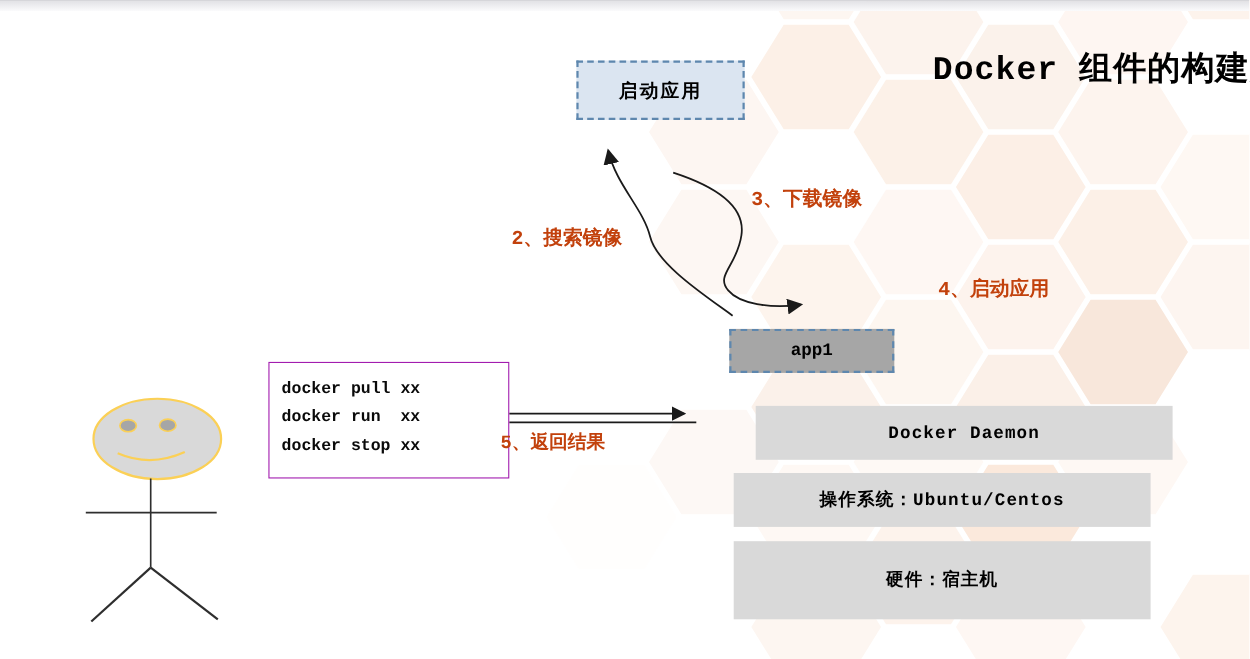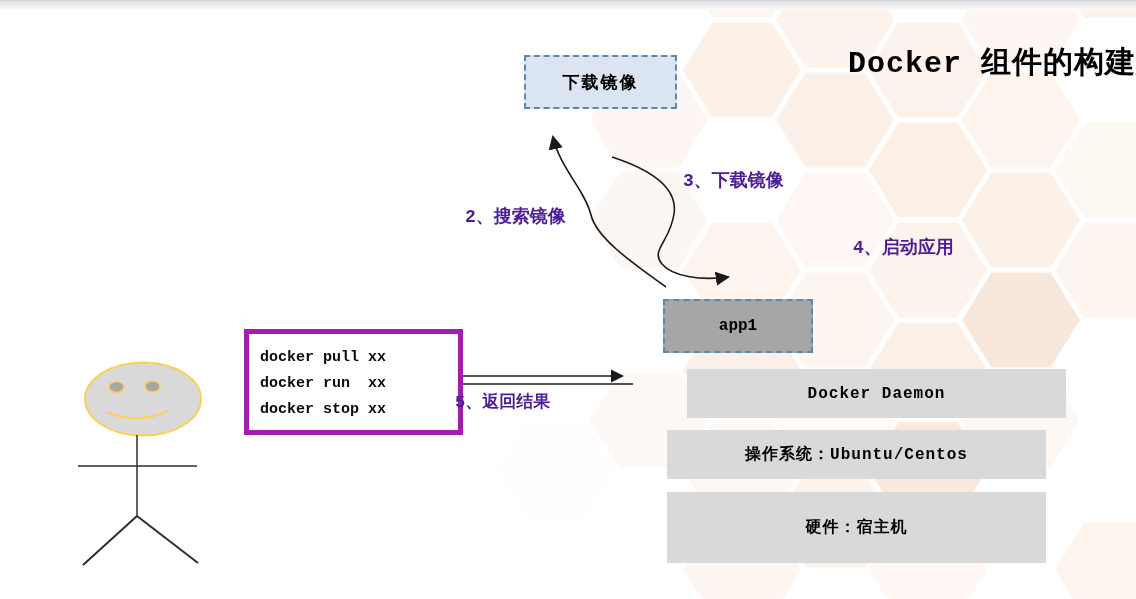--- a/index.html
+++ b/index.html
@@ -9,34 +9,34 @@
   }
   #hexbg{position:absolute;left:0;top:0;z-index:0;}
   .topbar{position:absolute;left:0;top:0;width:100%;height:10px;z-index:4;
     background:linear-gradient(#e2e2e6,#fbfbfc);border-top:1px solid #d6d6da;box-sizing:border-box;}
   .title{position:absolute;left:848px;top:42px;font-size:30px;font-weight:bold;
     letter-spacing:1px;white-space:nowrap;z-index:2;}
   .box{position:absolute;display:flex;align-items:center;justify-content:center;
     font-weight:bold;box-sizing:border-box;z-index:2;}
   .dashed{border:2px dashed #5e87ae;}
   #repo{left:524px;top:55px;width:153px;height:54px;background:#dbe5f1;font-size:17px;letter-spacing:2px;}
-  #app1{left:663px;top:299px;width:150px;height:54px;background:#a6a6a6;font-size:16px;}
+  #app1{left:663px;top:299px;width:150px;height:40px;background:#a6a6a6;font-size:16px;}
   #app2{left:895px;top:299px;width:148px;height:54px;background:#a6a6a6;font-size:16px;}
   .layer{left:667px;width:379px;background:#d9d9d9;font-size:16px;letter-spacing:1px;}
   #daemon{top:369px;height:49px;margin-left:20px;}
   #os{top:430px;height:49px;}
   #hw{top:492px;height:71px;}
   #cmdbox{position:absolute;left:244px;top:329px;width:219px;height:106px;background:#fff;
-    border:5px solid #a21caf;box-sizing:border-box;padding:11px 0 0 11px;z-index:2;}
+    border:1px solid #a21caf;box-sizing:border-box;padding:11px 0 0 11px;z-index:2;}
   .cmdline{display:block;font-size:15px;font-weight:bold;line-height:26px;white-space:pre;color:#0a0a0a;}
-  .step{position:absolute;font-weight:bold;white-space:nowrap;color:#4c1d95;z-index:2;}
+  .step{position:absolute;font-weight:bold;white-space:nowrap;color:#c2410c;z-index:2;}
   #step1{left:449px;top:348px;font-size:17px;}
   #step2{left:465px;top:204px;font-size:18px;}
   #step3{left:683px;top:168px;font-size:18px;}
-  #step4{left:853px;top:235px;font-size:18px;}
+  #step4{left:853px;top:250px;font-size:18px;}
   #step5{left:455px;top:390px;font-size:17px;text-align:center;}
   #art{position:absolute;left:0;top:0;z-index:1;}
 </style>
 </head>
 <body>
 
 <div class="stage">
 
   <svg id="hexbg" width="1136" height="599">
       <polygon points="495.9,470.0 525.9,421.5 586.1,421.5 616.1,470.0 586.1,518.5 525.9,518.5" fill="#fdf3ec" fill-opacity="0.11" stroke="#ffffff" stroke-width="2"></polygon>
@@ -109,21 +109,21 @@
       <ellipse cx="116.5" cy="387" rx="7.5" ry="5.5" fill="#a6a6a6" stroke="#fbd056" stroke-width="1.5"></ellipse>
       <ellipse cx="152.5" cy="386.5" rx="7.5" ry="5.5" fill="#a6a6a6" stroke="#fbd056" stroke-width="1.5"></ellipse>
       <path d="M 107,412 Q 137,425 168,411" fill="none" stroke="#fbd056" stroke-width="2"></path>
       <line x1="137" y1="435" x2="137" y2="516" stroke="#2e2e2e" stroke-width="1.5"></line>
       <line x1="78" y1="466" x2="197" y2="466" stroke="#2e2e2e" stroke-width="1.5"></line>
       <line x1="137" y1="516" x2="83" y2="565" stroke="#2e2e2e" stroke-width="2"></line>
       <line x1="137" y1="516" x2="198" y2="563" stroke="#2e2e2e" stroke-width="2"></line>
     </g>
   </svg>
 
-  <div class="box dashed" id="repo">下载镜像</div>
+  <div class="box dashed" id="repo">启动应用</div>
   <div class="box dashed" id="app1">app1</div>
   <div class="box layer" id="daemon">Docker Daemon</div>
   <div class="box layer" id="os">操作系统：Ubuntu/Centos</div>
   <div class="box layer" id="hw">硬件：宿主机</div>
 
   <div id="cmdbox">
     <span class="cmdline">docker pull xx</span>
     <span class="cmdline">docker run  xx</span>
     <span class="cmdline">docker stop xx</span>
   </div>

